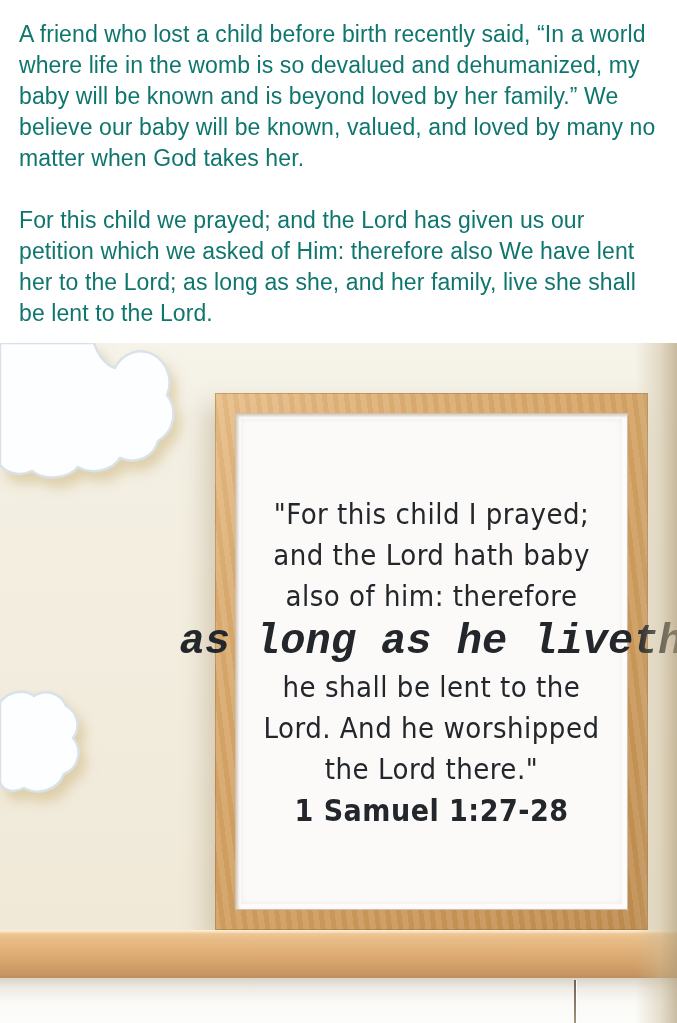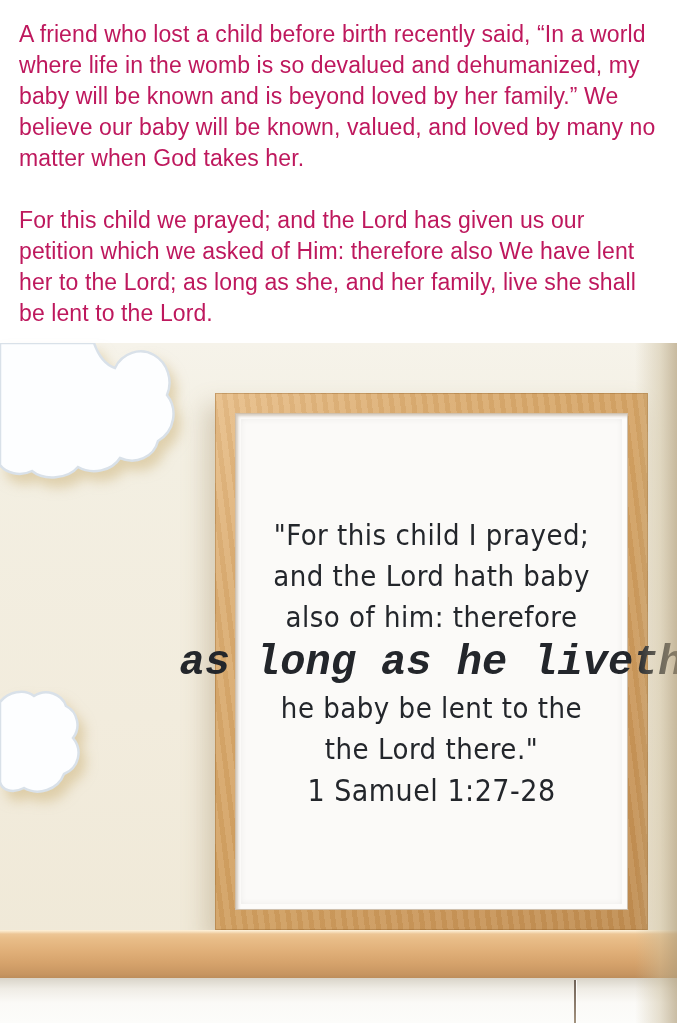--- a/index.html
+++ b/index.html
@@ -4,21 +4,21 @@
 <style>
   html,body{margin:0;padding:0;background:#ffffff;}
   .screen{
     position:relative;width:677px;height:1023px;overflow:hidden;
     font-family:"Liberation Sans",sans-serif;background:#ffffff;
   }
   
   .post-text{
     position:absolute;left:0;top:0;width:677px;height:343px;
     background:#ffffff;box-sizing:border-box;padding:19px 19px 0 19px;
-    color:#be185d;font-size:23px;line-height:31px;letter-spacing:.1px;
+    color:#0f766e;font-size:23px;line-height:31px;letter-spacing:.1px;
   }
   .post-text p{margin:0 0 31px 0;}
   
   .photo{
     position:absolute;left:0;top:343px;width:677px;height:680px;
     background:linear-gradient(180deg,#f6f3ea 0%,#f3efe2 18%,#f2ecdd 55%,#efe8d6 100%);
   }
   .wall-right-shade{
     position:absolute;right:0;top:0;width:42px;height:680px;
     background:linear-gradient(90deg,rgba(208,194,162,0) 0%,rgba(201,186,152,.45) 60%,rgba(180,162,128,.7) 100%);
@@ -51,21 +51,21 @@
   }
   .verse-line{
     font-family:"DejaVu Sans",sans-serif;color:#23262b;
     font-size:29px;line-height:41px;letter-spacing:.5px;white-space:nowrap;
     font-stretch:condensed;
   }
   .verse-line.script{
     font-family:Liberation Mono, monospace;font-style:italic;font-weight:bold;
     font-size:42px;line-height:50px;letter-spacing:0;
   }
-  .verse-line.reference{font-size:30px;}
+  .verse-line.reference{font-size:30px;font-weight:bold;}
   
   .shelf{
     position:absolute;left:0;top:587px;width:677px;height:48px;z-index:4;
     background:linear-gradient(180deg,#f0cda0 0%,#e9bd88 18%,#e0af78 45%,#d5a26b 70%,#c79561 92%,#bd8d5b 100%);
   }
   .shelf-edge-highlight{
     position:absolute;left:0;top:0;width:100%;height:4px;
     background:linear-gradient(180deg,rgba(255,244,222,.95),rgba(255,244,222,0));
   }
   .cabinet{
@@ -102,21 +102,22 @@
                C83 62 79 80 64 86 C58 102 38 108 24 100 C12 106 2 102 0 94 Z" fill="#fdfeff" stroke="#d9e1e9" stroke-width="2.5"></path>
     </svg>
 
     <div class="frame">
       <div class="frame-bevel">
         <div class="paper">
           <div class="verse-line">"For this child I prayed;</div>
           <div class="verse-line">and the Lord hath baby</div>
           <div class="verse-line">also of him: therefore</div>
           <div class="verse-line script">as long as he liveth</div>
-          <div class="verse-line">he baby be lent to the</div>
+          <div class="verse-line">he shall be lent to the</div>
+          <div class="verse-line">Lord. And he worshipped</div>
           <div class="verse-line">the Lord there."</div>
           <div class="verse-line reference">1 Samuel 1:27-28</div>
         </div>
       </div>
     </div>
 
     <div class="shelf">
       <div class="shelf-edge-highlight"></div>
     </div>
 

